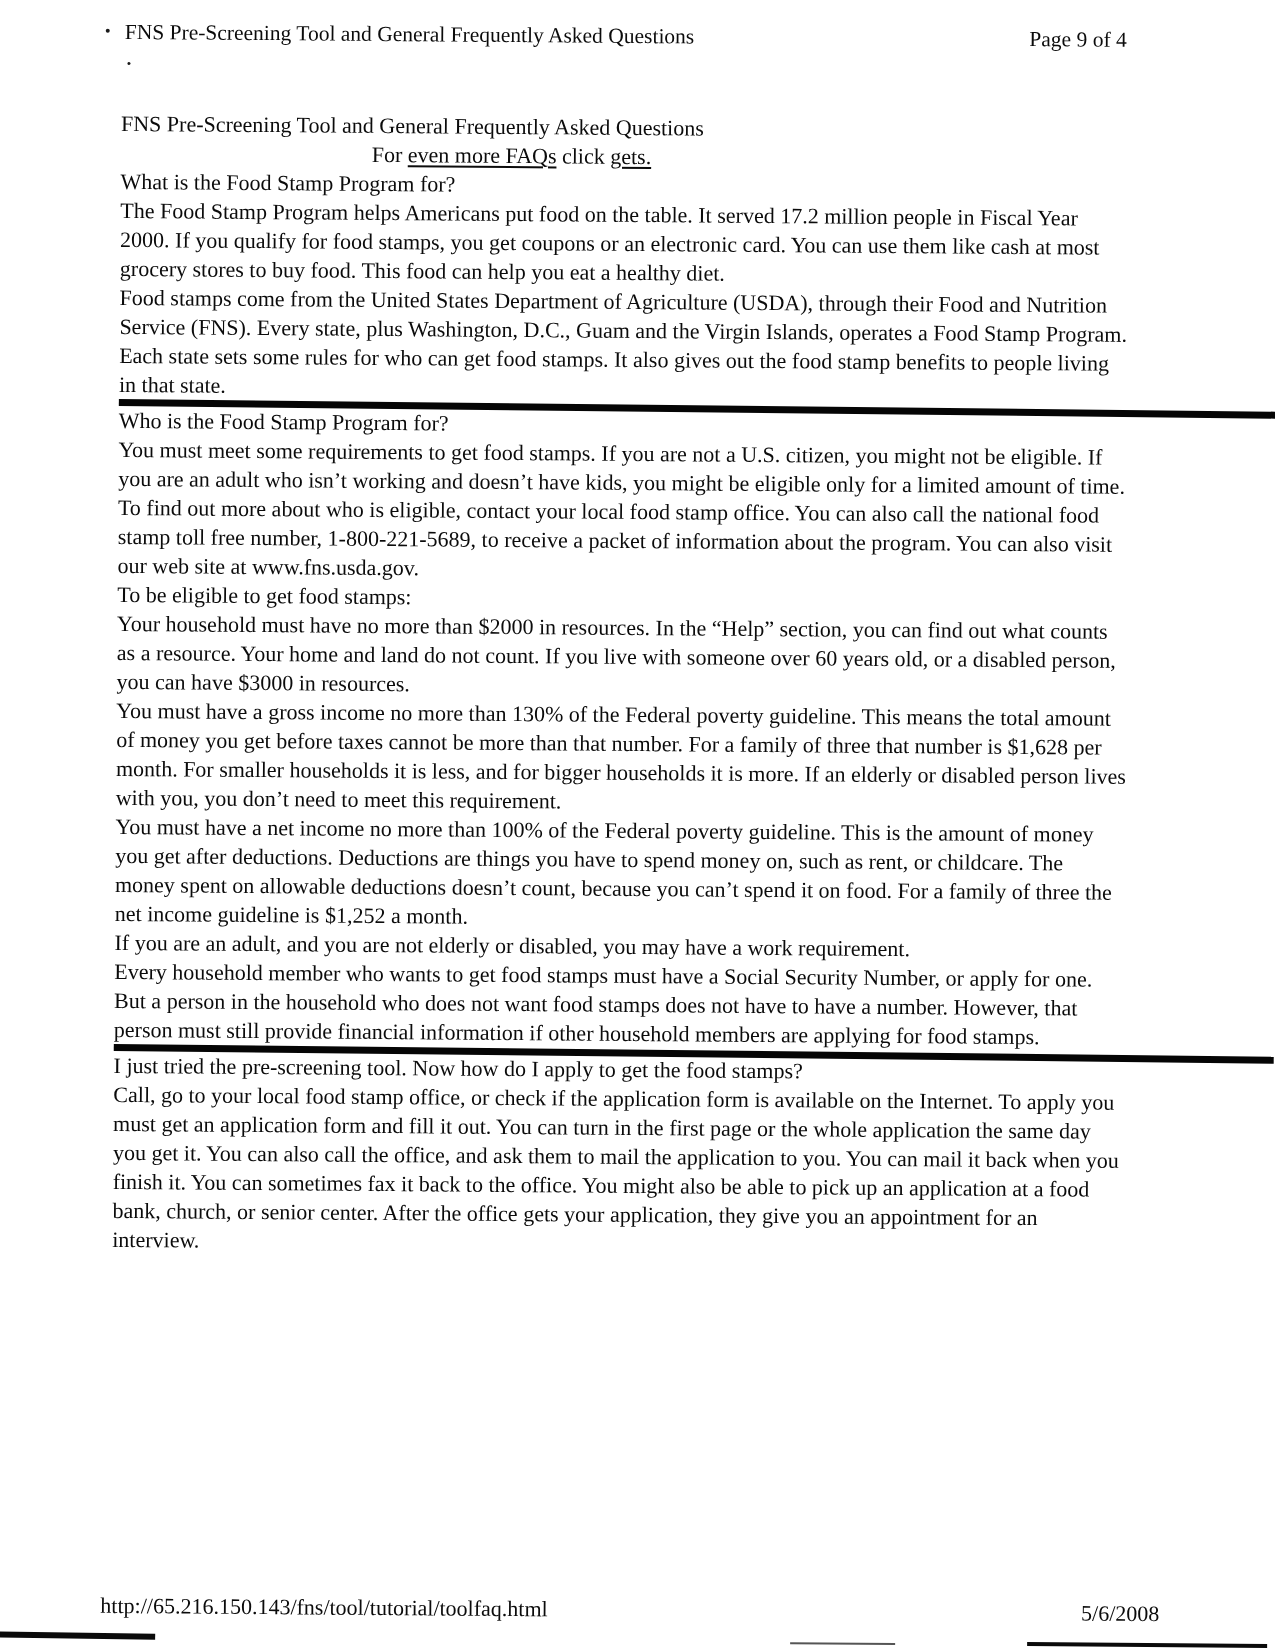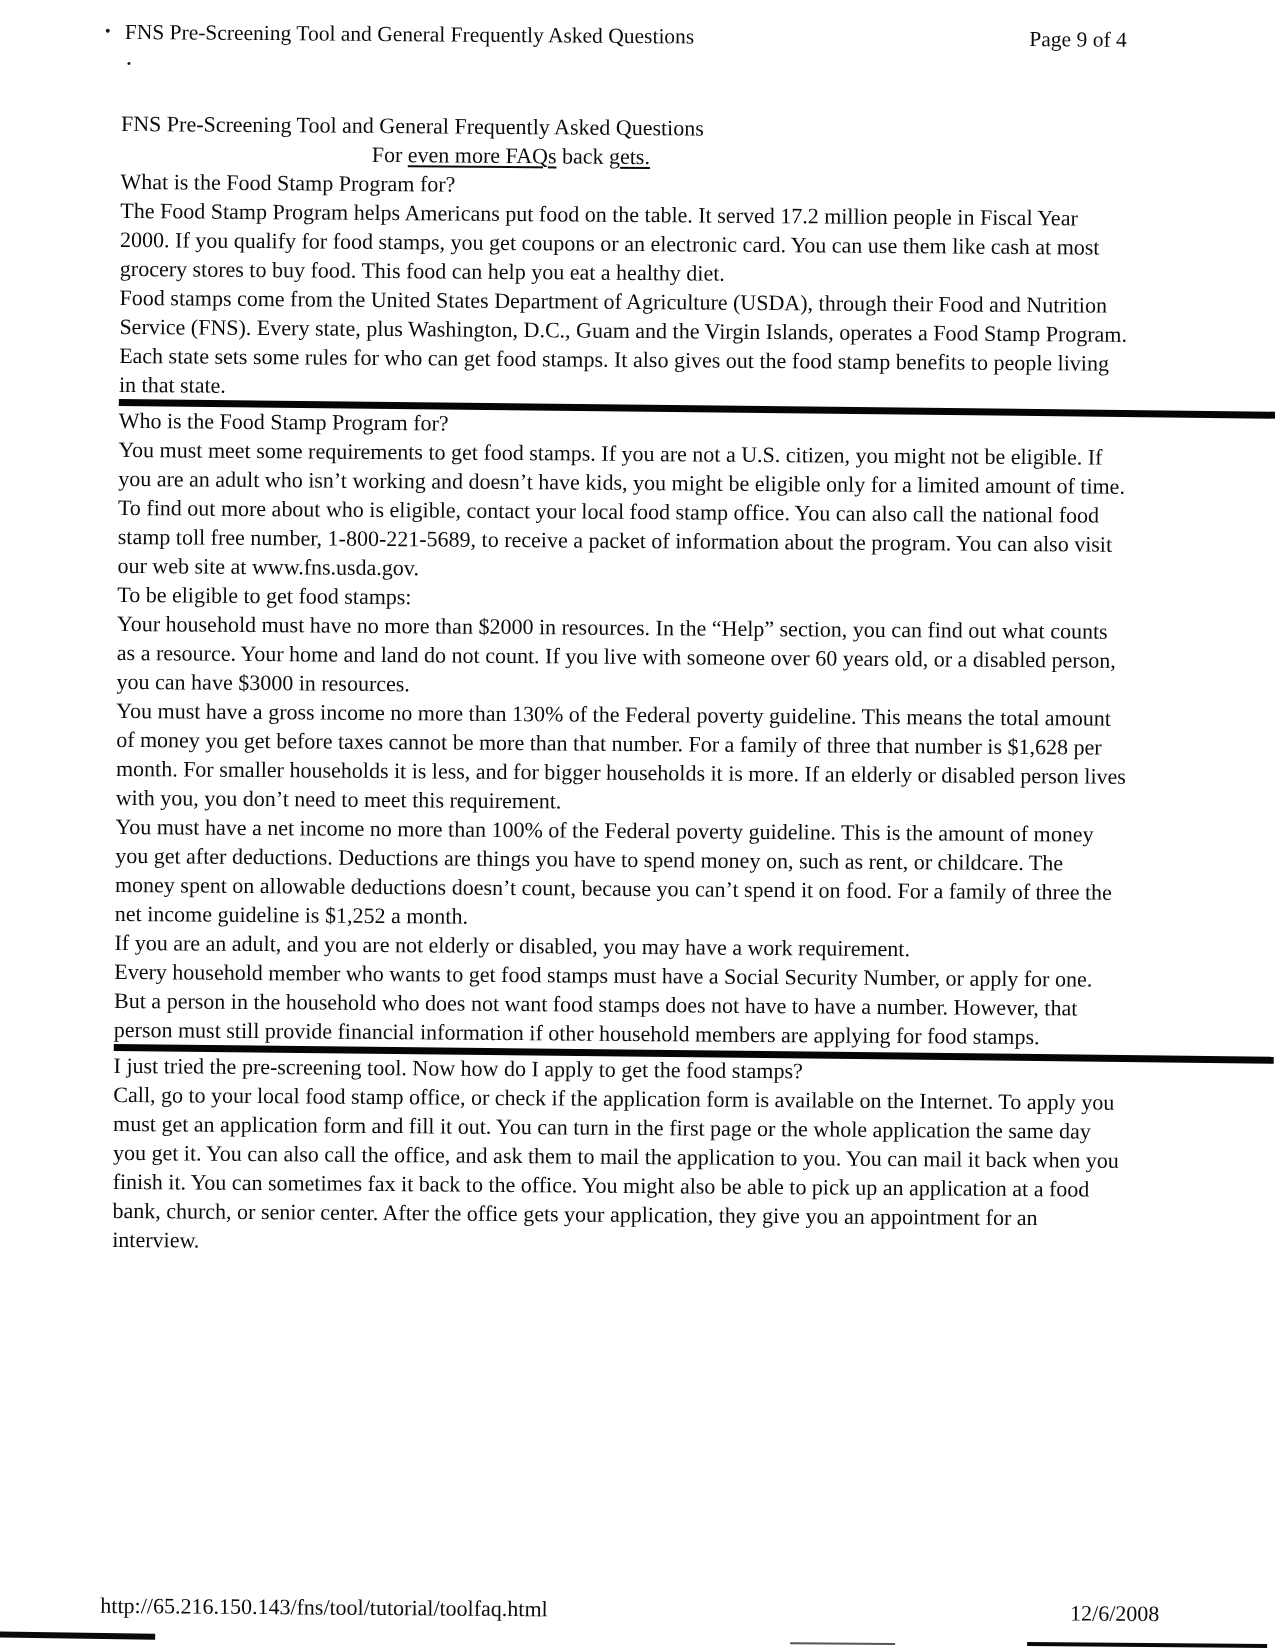--- a/index.html
+++ b/index.html
@@ -100,21 +100,21 @@
 
   <div class="header">
     <span>FNS Pre-Screening Tool and General Frequently Asked Questions</span>
     <span>Page 9 of 4</span>
   </div>
 
   <div class="content">
 
     <div>FNS Pre-Screening Tool and General Frequently Asked Questions</div>
 
-    <div class="faq-line"><span>For </span><span class="link">even more FAQs</span><span> back </span><span class="link">gets.</span></div>
+    <div class="faq-line"><span>For </span><span class="link">even more FAQs</span><span> click </span><span class="link">gets.</span></div>
 
     <div class="mt6">What is the Food Stamp Program for?</div>
     <div class="mt4">The Food Stamp Program helps Americans put food on the table. It served 17.2 million people in Fiscal Year 2000. If you qualify for food stamps, you get coupons or an electronic card. You can use them like cash at most grocery stores to buy food. This food can help you eat a healthy diet.</div>
     <div class="mt22">Food stamps come from the United States Department of Agriculture (USDA), through their Food and Nutrition Service (FNS). Every state, plus Washington, D.C., Guam and the Virgin Islands, operates a Food Stamp Program. Each state sets some rules for who can get food stamps. It also gives out the food stamp benefits to people living in that state.</div>
 
     <div class="rule mt16"></div>
 
     <div class="mt16">Who is the Food Stamp Program for?</div>
     <div>You must meet some requirements to get food stamps. If you are not a U.S. citizen, you might not be eligible. If you are an adult who isn’t working and doesn’t have kids, you might be eligible only for a limited amount of time. To find out more about who is eligible, contact your local food stamp office. You can also call the national food stamp toll free number, 1-800-221-5689, to receive a packet of information about the program. You can also visit our web site at www.fns.usda.gov.</div>
     <div class="mt18">To be eligible to get food stamps:</div>
@@ -126,20 +126,20 @@
 
     <div class="rule mt40"></div>
 
     <div class="mt18">I just tried the pre-screening tool. Now how do I apply to get the food stamps?</div>
     <div class="mt24">Call, go to your local food stamp office, or check if the application form is available on the Internet. To apply you must get an application form and fill it out. You can turn in the first page or the whole application the same day you get it. You can also call the office, and ask them to mail the application to you. You can mail it back when you finish it. You can sometimes fax it back to the office. You might also be able to pick up an application at a food bank, church, or senior center. After the office gets your application, they give you an appointment for an interview.</div>
 
   </div>
 
   <div class="footer">
     <span>http://65.216.150.143/fns/tool/tutorial/toolfaq.html</span>
-    <span>12/6/2008</span>
+    <span>5/6/2008</span>
   </div>
 
   <div class="edge-seg edge-1"></div>
   <div class="edge-seg edge-2"></div>
   <div class="edge-seg edge-3"></div>
 
 </div>
 
 </body></html>

